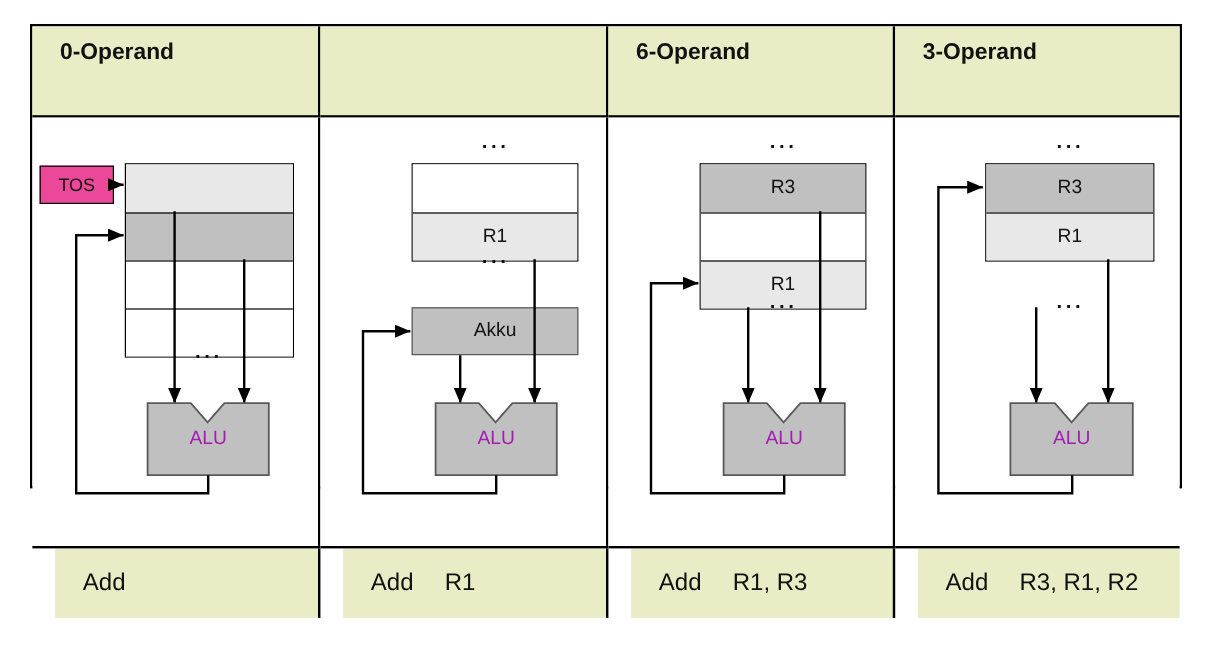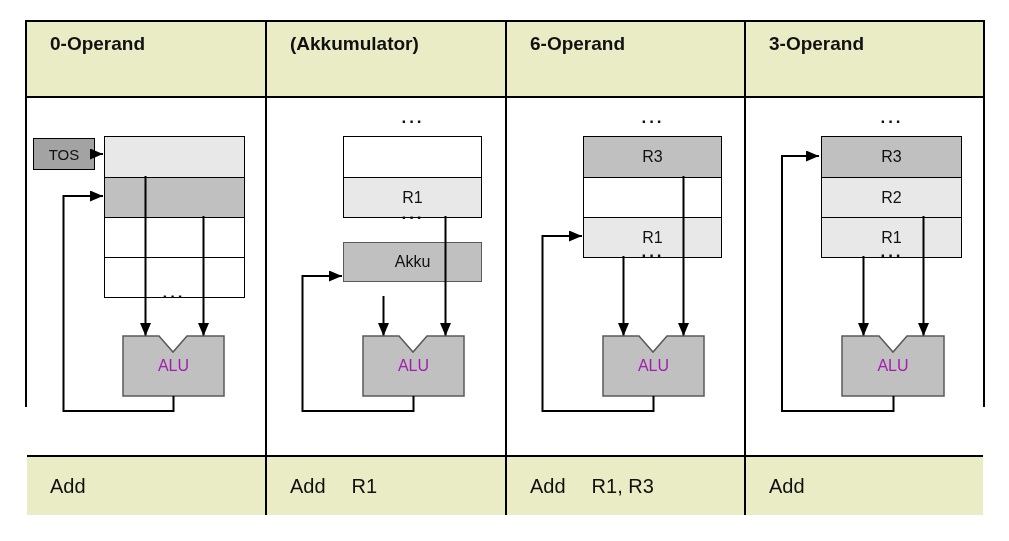--- a/index.html
+++ b/index.html
@@ -17,57 +17,56 @@
   .page{position:relative;width:1009px;height:541px;background:var(--page_bg);overflow:hidden;}
   .isa-table{
     position:absolute;left:25px;top:20px;width:960px;height:387px;
     border:2px solid var(--table_border);
     display:grid;
     grid-template-columns:240px 240px 239px 237px;
     grid-template-rows:76px 359px 58px;
   }
   .cell{border-right:2px solid var(--table_border);border-bottom:2px solid var(--table_border);}
   .cell.last-col{border-right:none;}
-  .cell.last-row{border-bottom:none;}
+  .cell.last-row{border-bottom:none;margin-left:19px;}
   .hcell{background:var(--band_bg);padding:10px 6px 0 23px;}
   .h-title,.h-sub{font-size:19px;font-weight:bold;line-height:23px;color:#111;}
   .dcell{position:relative;background:#fff;overflow:hidden;}
   .icell{background:var(--band_bg);display:flex;align-items:center;padding-left:23px;font-size:20px;color:#111;}
   .ops{margin-left:26px;white-space:pre;}
   .dsvg{position:absolute;left:0;top:0;z-index:2;pointer-events:none;}
   .ln{stroke:var(--line);stroke-width:2;fill:none;}
   .alu-shape{fill:var(--alu_fill);stroke:var(--alu_border);stroke-width:1.5;}
   .arrhead{fill:var(--line);}
   .regstack{position:absolute;z-index:1;border:1.5px solid #000;background:#fff;}
   .regrow{height:40px;display:flex;align-items:center;justify-content:center;
           font-size:16px;color:#111;border-top:1.5px solid #000;text-align:right;}
   .regrow:first-child{border-top:none;}
   .r-white{background:#ffffff;}
   .r-light{background:var(--row_light);}
   .r-dark{background:var(--row_dark);}
   .unitbox{position:absolute;z-index:1;border:1.5px solid var(--alu_border);background:var(--row_dark);
            display:flex;align-items:center;justify-content:center;font-size:16px;color:#111;}
   .tosbox{position:absolute;z-index:1;left:6px;top:40px;width:62px;height:32px;border:1.5px solid #000;
-          background:#a3a3a3;display:flex;align-items:center;justify-content:center;font-size:15px;color:#111;}
+          background:#ec4899;display:flex;align-items:center;justify-content:center;font-size:15px;color:#111;}
   .dots{position:absolute;z-index:1;width:60px;text-align:center;font-weight:bold;font-size:17px;
         letter-spacing:3px;line-height:14px;color:#111;}
   .alu-label{position:absolute;z-index:3;top:257px;height:22px;display:flex;align-items:center;
              justify-content:center;font-size:16px;color:#a21caf;}
 </style>
 </head>
 <body>
 
 <div class="page">
   <div class="isa-table">
 
     <div class="cell hcell">
       <div class="h-title">0-Operand</div>
     </div>
     <div class="cell hcell">
-      <div class="h-sub">(Akkumulator)</div>
     </div>
     <div class="cell hcell">
       <div class="h-title">6-Operand</div>
       <div class="h-sub"></div>
     </div>
     <div class="cell hcell last-col">
       <div class="h-title">3-Operand</div>
       <div class="h-sub"></div>
     </div>
 
@@ -101,21 +100,21 @@
       <div class="alu-label" style="left:96px;width:101px;">ALU</div>
     </div>
 
     <div class="cell dcell">
       <div class="dots" style="left:116px;top:13px;">...</div>
       <div class="regstack" style="left:76px;top:38px;width:139px;">
         <div class="regrow r-white"></div>
         <div class="regrow r-light">R1</div>
       </div>
       <div class="dots" style="left:116px;top:109px;">...</div>
-      <div class="unitbox" style="left:76px;top:144px;width:139px;height:40px;">Akku</div>
+      <div class="unitbox" style="left:76px;top:158px;width:139px;height:40px;">Akku</div>
       <svg class="dsvg" width="240" height="356">
         <defs>
           <marker id="arr1" markerUnits="userSpaceOnUse" markerWidth="13" markerHeight="11" refX="13" refY="5.5" orient="auto">
             <path class="arrhead" d="M0,0 L13,5.5 L0,11 Z"></path>
           </marker>
         </defs>
         <g>
           <line class="ln" x1="178.5" y1="118" x2="178.5" y2="238" marker-end="url(#arr1)"></line>
           <line class="ln" x1="116.5" y1="198" x2="116.5" y2="238" marker-end="url(#arr1)"></line>
         </g>
@@ -150,21 +149,20 @@
           <polyline class="ln" points="146.5,298 146.5,313 35.5,313 35.5,138 75,138" marker-end="url(#arr2)"></polyline>
         </g>
       </svg>
       <div class="alu-label" style="left:96px;width:101px;">ALU</div>
     </div>
 
     <div class="cell dcell last-col">
       <div class="dots" style="left:116px;top:13px;">...</div>
       <div class="regstack" style="left:75px;top:38px;width:141px;">
         <div class="regrow r-dark">R3</div>
-        <div class="regrow r-light">R2</div>
         <div class="regrow r-light">R1</div>
       </div>
       <div class="dots" style="left:116px;top:147px;">...</div>
       <svg class="dsvg" width="240" height="356">
         <defs>
           <marker id="arr3" markerUnits="userSpaceOnUse" markerWidth="13" markerHeight="11" refX="13" refY="5.5" orient="auto">
             <path class="arrhead" d="M0,0 L13,5.5 L0,11 Z"></path>
           </marker>
         </defs>
         <g>
@@ -186,16 +184,17 @@
     <div class="cell icell last-row">
       <span>Add</span>
       <span class="ops">R1</span>
     </div>
     <div class="cell icell last-row">
       <span>Add</span>
       <span class="ops">R1, R3</span>
     </div>
     <div class="cell icell last-row last-col">
       <span>Add</span>
+      <span class="ops">R3, R1, R2</span>
     </div>
 
   </div>
 </div>
 
 </body></html>

